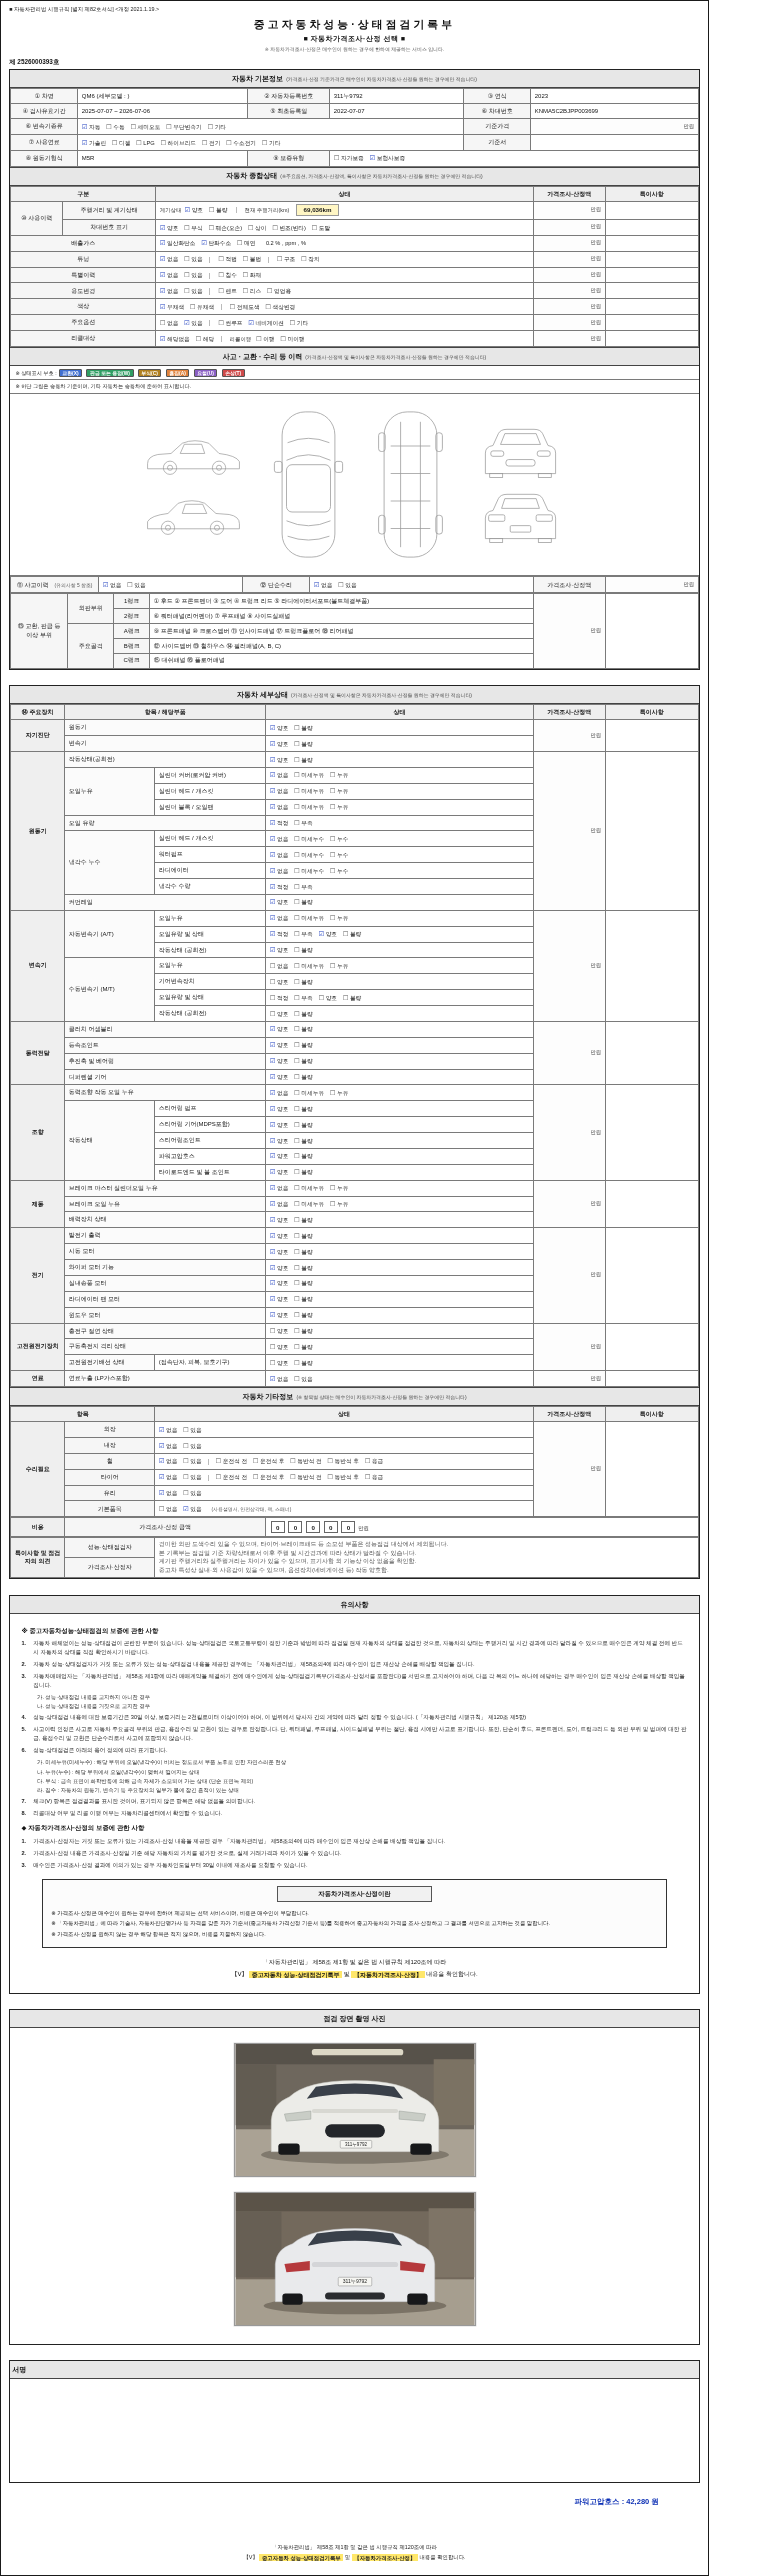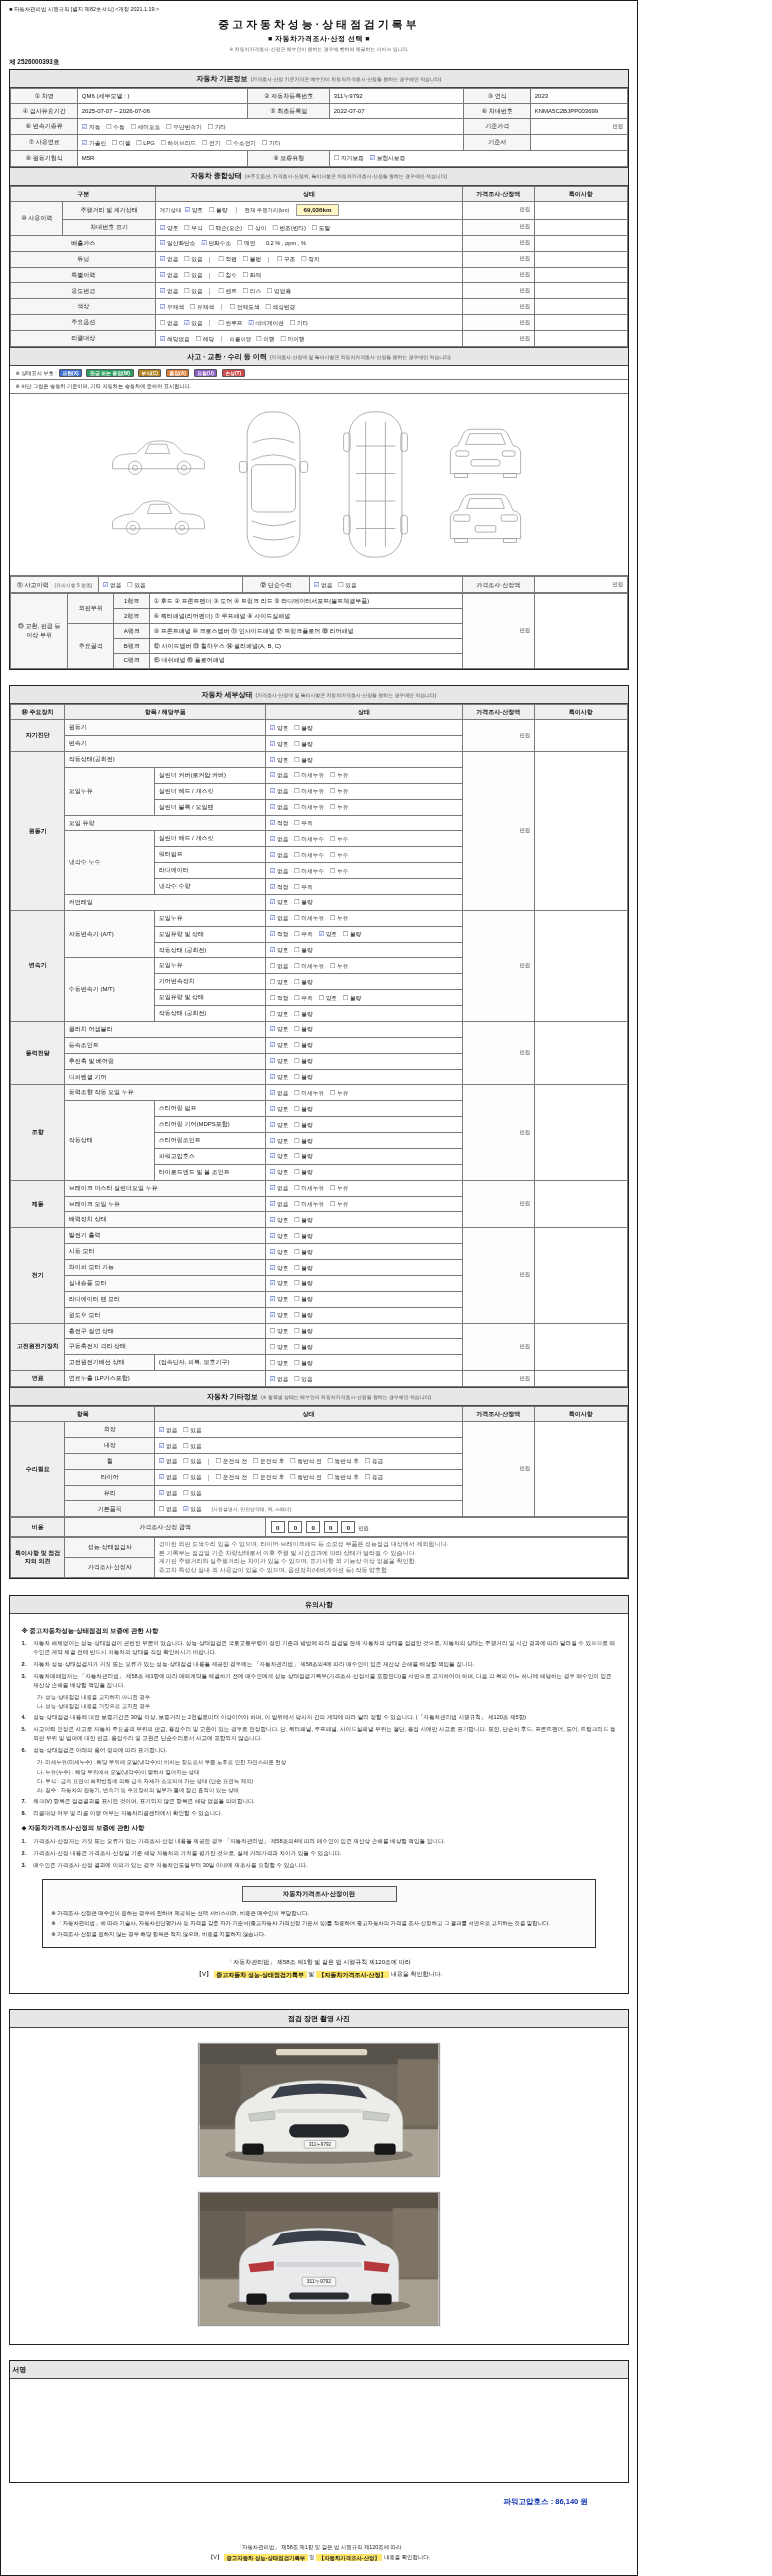--- a/index.html
+++ b/index.html
@@ -1,18 +1,18 @@
 <!DOCTYPE html>
 <html style="font-size:8.2px"><head>
 <meta charset="utf-8">
 <style>
 *{box-sizing:border-box;margin:0;padding:0}
 html,body{background:#fff}
 body{width:773px;font-family:"Liberation Sans","DejaVu Sans",sans-serif;color:#141414}
-.page{width:638px;min-height:2576px;border:1px solid #1a1a1a;background:#fff;padding:4.1px 8.2px 9.3px;display:flex;flex-direction:column}
+.page{width:709px;min-height:2576px;border:1px solid #1a1a1a;background:#fff;padding:4.1px 8.2px 9.3px;display:flex;flex-direction:column}
 .reg-line{font-size:5.4px;color:#222;margin:1px 0 5.2px}
 .doc-title{text-align:center;font-size:10.8px;font-weight:bold;letter-spacing:3.1px}
 .doc-sub{text-align:center;font-size:7px;font-weight:bold;margin-top:2.1px;letter-spacing:0.5px}
 .doc-note{text-align:center;font-size:4.9px;color:#555;margin-top:1.5px}
 .doc-no{font-size:6.4px;font-weight:bold;margin:6.2px 0 2.1px}
 .sec{border:0.5px solid #222;margin-bottom:15.5px;background:#fff}
 .t-title{background:#e7e7e7;border-bottom:0.5px solid #444;border-top:0.5px solid #444;text-align:center;font-weight:bold;font-size:7px;padding:3.6px 2.1px}
 .sec > .t-title:first-child{border-top:none}
 .t-title small{font-weight:normal;font-size:4.9px;color:#444;margin-left:3.1px}
 table.f{width:100%;border-collapse:collapse;table-layout:fixed}
@@ -800,21 +800,21 @@
       </svg>
 
     </div>
   </div>
 
   <div class="sec">
     <div class="t-title" style="text-align:left">서명</div>
     <div class="sign-body"></div>
   </div>
   <div class="fee">
-    <span>파워고압호스 : </span><span>86,140 원</span>
+    <span>파워고압호스 : </span><span>42,280 원</span>
   </div>
 
   <div class="footer">
     <span>「자동차관리법」 제58조 제1항 및 같은 법 시행규칙 제120조에 따라</span><br>
     <span>【Ⅴ】 </span><span class="hl2">중고자동차 성능·상태점검기록부</span><span> 및 </span><span class="hl2">【자동차가격조사·산정】</span><span> 내용을 확인합니다.</span>
   </div>
 
 </div>
 
 

